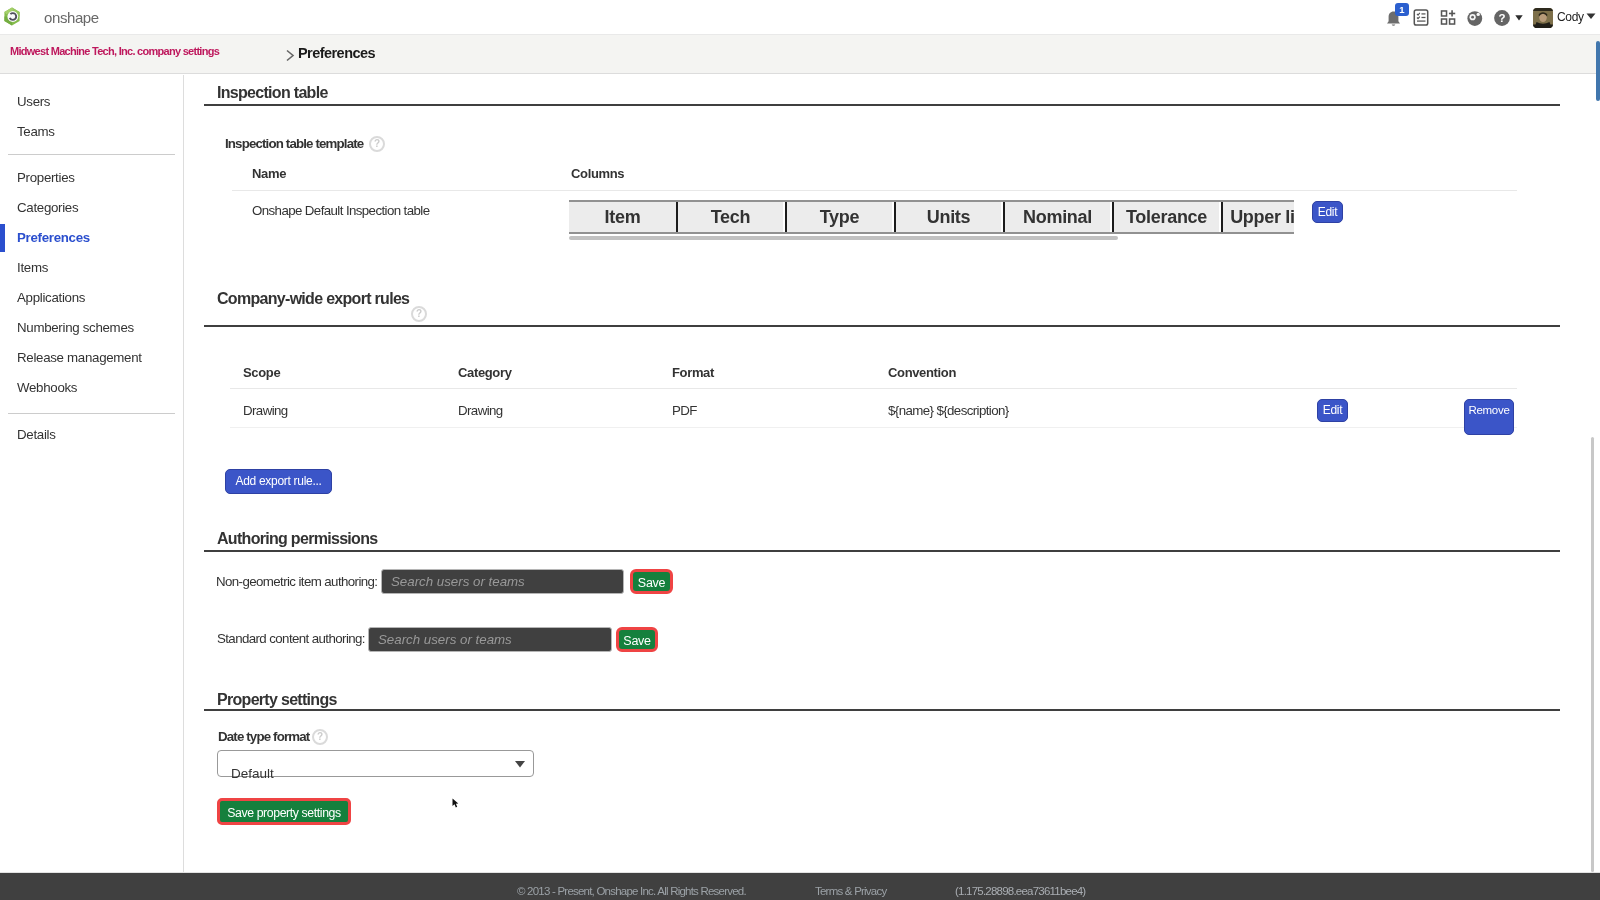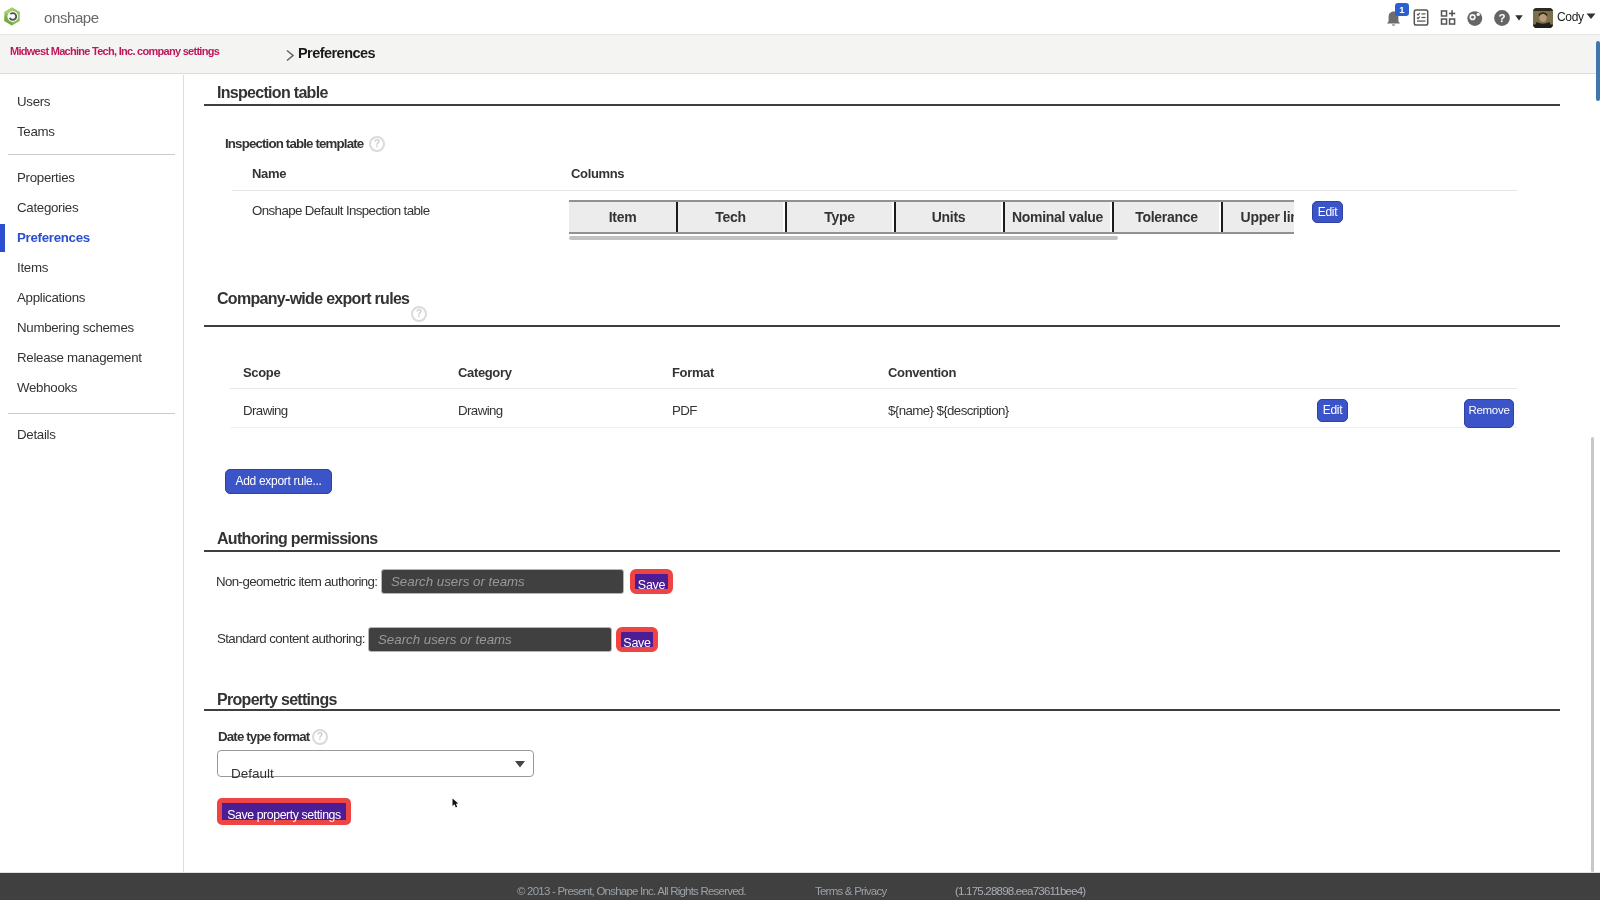--- a/index.html
+++ b/index.html
@@ -28,29 +28,29 @@
 
 .h1 { position:absolute; left:217px; font-size:16px; font-weight:bold; color:#333; white-space:nowrap; letter-spacing:-0.7px; }
 .rule { position:absolute; left:204px; width:1356px; height:2px; background:#3f3f3f; }
 .qicon { position:absolute; width:16px; height:16px; border:2px solid #dadada; border-radius:50%;
   color:#ccc; font-size:10px; font-weight:bold; text-align:center; line-height:12px; }
 .lbl-b { position:absolute; font-size:13.3px; font-weight:bold; color:#333; white-space:nowrap; letter-spacing:-0.85px; }
 .txt { position:absolute; font-size:13.3px; color:#333; white-space:nowrap; letter-spacing:-0.6px; }
 .th { position:absolute; font-size:13px; font-weight:bold; color:#333; white-space:nowrap; letter-spacing:-0.35px; }
 .btn { position:absolute; background:#3b55c8; border:1px solid #2e41a4; border-radius:5px;
   color:#fff; font-size:12px; font-family:"Liberation Sans",sans-serif; text-align:center; letter-spacing:-0.3px; }
-.btn-dis { position:absolute; background:#4c1d95; border:5px solid #ef4444; border-radius:5px;
+.btn-dis { position:absolute; background:#15803d; border:3px solid #ef4444; border-radius:5px;
   color:#fff; font-size:12.5px; text-align:center; letter-spacing:-0.3px; }
 .hdiv { position:absolute; height:1px; background:#e8e8e8; }
 
 
 #colrow { position:absolute; left:569px; top:200px; width:725px; height:34px; overflow:hidden;
   border-top:2px solid #919191; border-bottom:2px solid #919191; }
 #colrow .cell { position:absolute; top:0; height:42px; background:#ececec; border-left:2px solid #1c1c1c;
-  font-size:14px; font-weight:bold; color:#333; text-align:center; line-height:30px; letter-spacing:-0.3px; }
+  font-size:18px; font-weight:bold; color:#333; text-align:center; line-height:30px; letter-spacing:-0.3px; }
 #hthumb { position:absolute; left:569px; top:236px; width:549px; height:4px; background:#c1c1c1; border-radius:2px; }
 
 
 .sinput { position:absolute; border:1px solid #b5b5b5; border-radius:3px; background:#404040; }
 .sinput .ph { position:absolute; left:9px; top:4px; font-size:13.3px; font-style:italic; color:#999; }
 
 
 #footer { position:absolute; left:0; top:872px; width:1600px; height:28px; background:#404040; border-top:1px solid #e2e2e2; }
 .ftxt { position:absolute; top:12px; font-size:11.5px; color:#9ba1a6; white-space:nowrap; letter-spacing:-0.78px; }
 
@@ -185,21 +185,21 @@
 <div class="th" style="left:458px;top:365px">Category</div>
 <div class="th" style="left:672px;top:365px">Format</div>
 <div class="th" style="left:888px;top:365px">Convention</div>
 <div class="hdiv" style="left:230px;top:388px;width:1287px"></div>
 <div class="txt" style="left:243px;top:403px">Drawing</div>
 <div class="txt" style="left:458px;top:403px">Drawing</div>
 <div class="txt" style="left:672px;top:403px">PDF</div>
 <div class="txt" style="left:888px;top:403px">${name} ${description}</div>
 <div class="hdiv" style="left:230px;top:427px;width:1287px;background:#f0f0f0"></div>
 <div class="btn" style="left:1317px;top:399px;width:31px;height:23px;line-height:21px">Edit</div>
-<div class="btn" style="left:1464px;top:399px;width:50px;height:29px;line-height:21px;font-size:11.5px">Remove</div>
+<div class="btn" style="left:1464px;top:399px;width:50px;height:36px;line-height:21px;font-size:11.5px">Remove</div>
 <div class="btn" style="left:225px;top:469px;width:107px;height:25px;line-height:23px">Add export rule...</div>
 
 <div class="h1" style="top:530px">Authoring permissions</div>
 <div class="rule" style="top:550px"></div>
 <div class="txt" style="left:216px;top:574px">Non-geometric item authoring:</div>
 <div class="sinput" style="left:381px;top:569px;width:243px;height:25px">
     <span class="ph">Search users or teams</span>
   </div>
 <div class="btn-dis" style="left:630px;top:569px;width:43px;height:25px;line-height:23px;border-radius:6px">Save</div>
 <div class="txt" style="left:217px;top:631px">Standard content authoring:</div>

